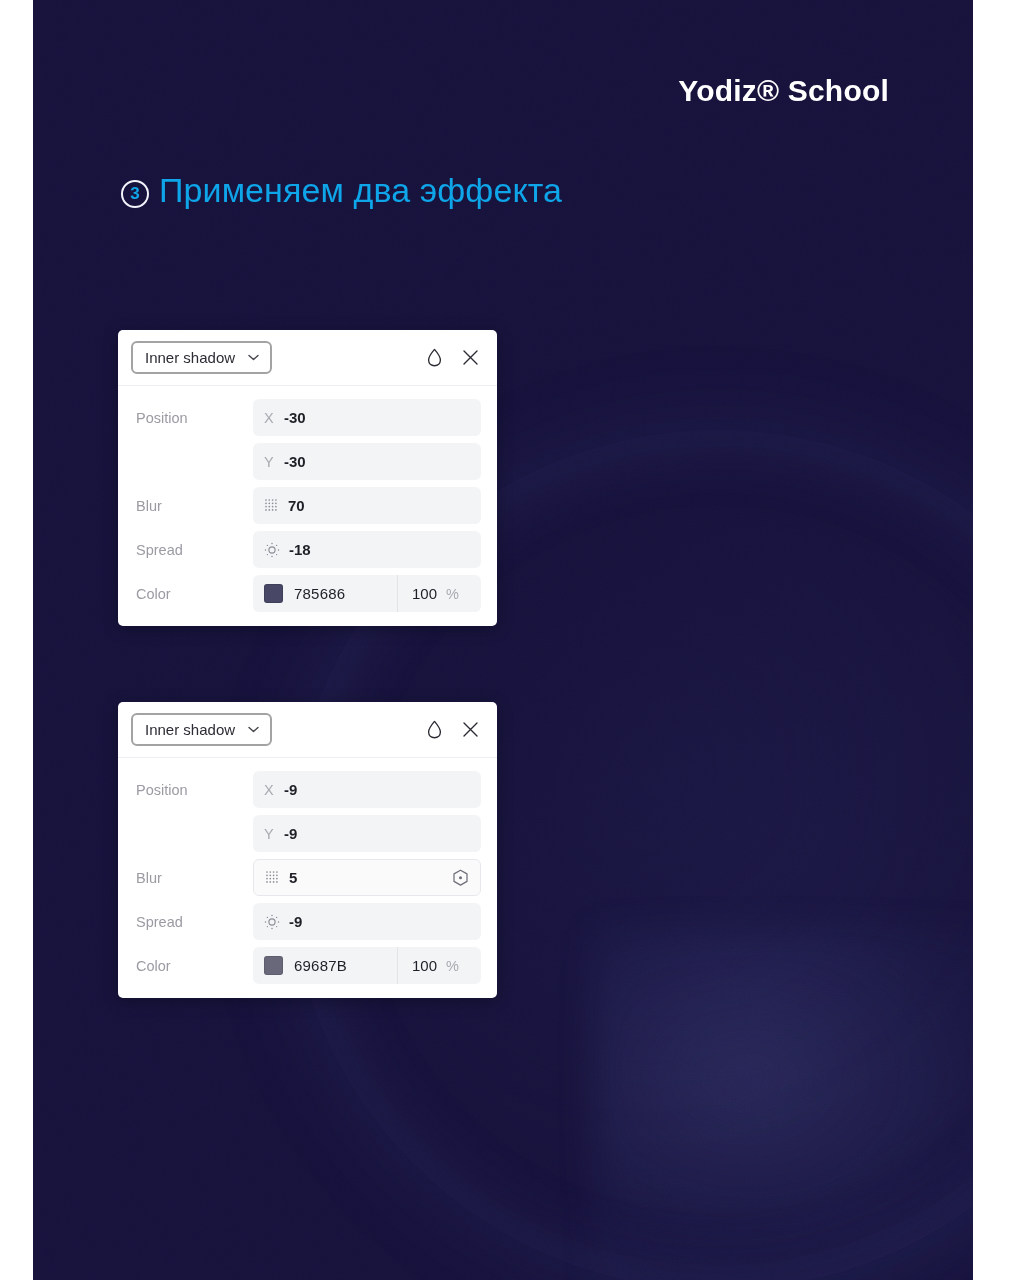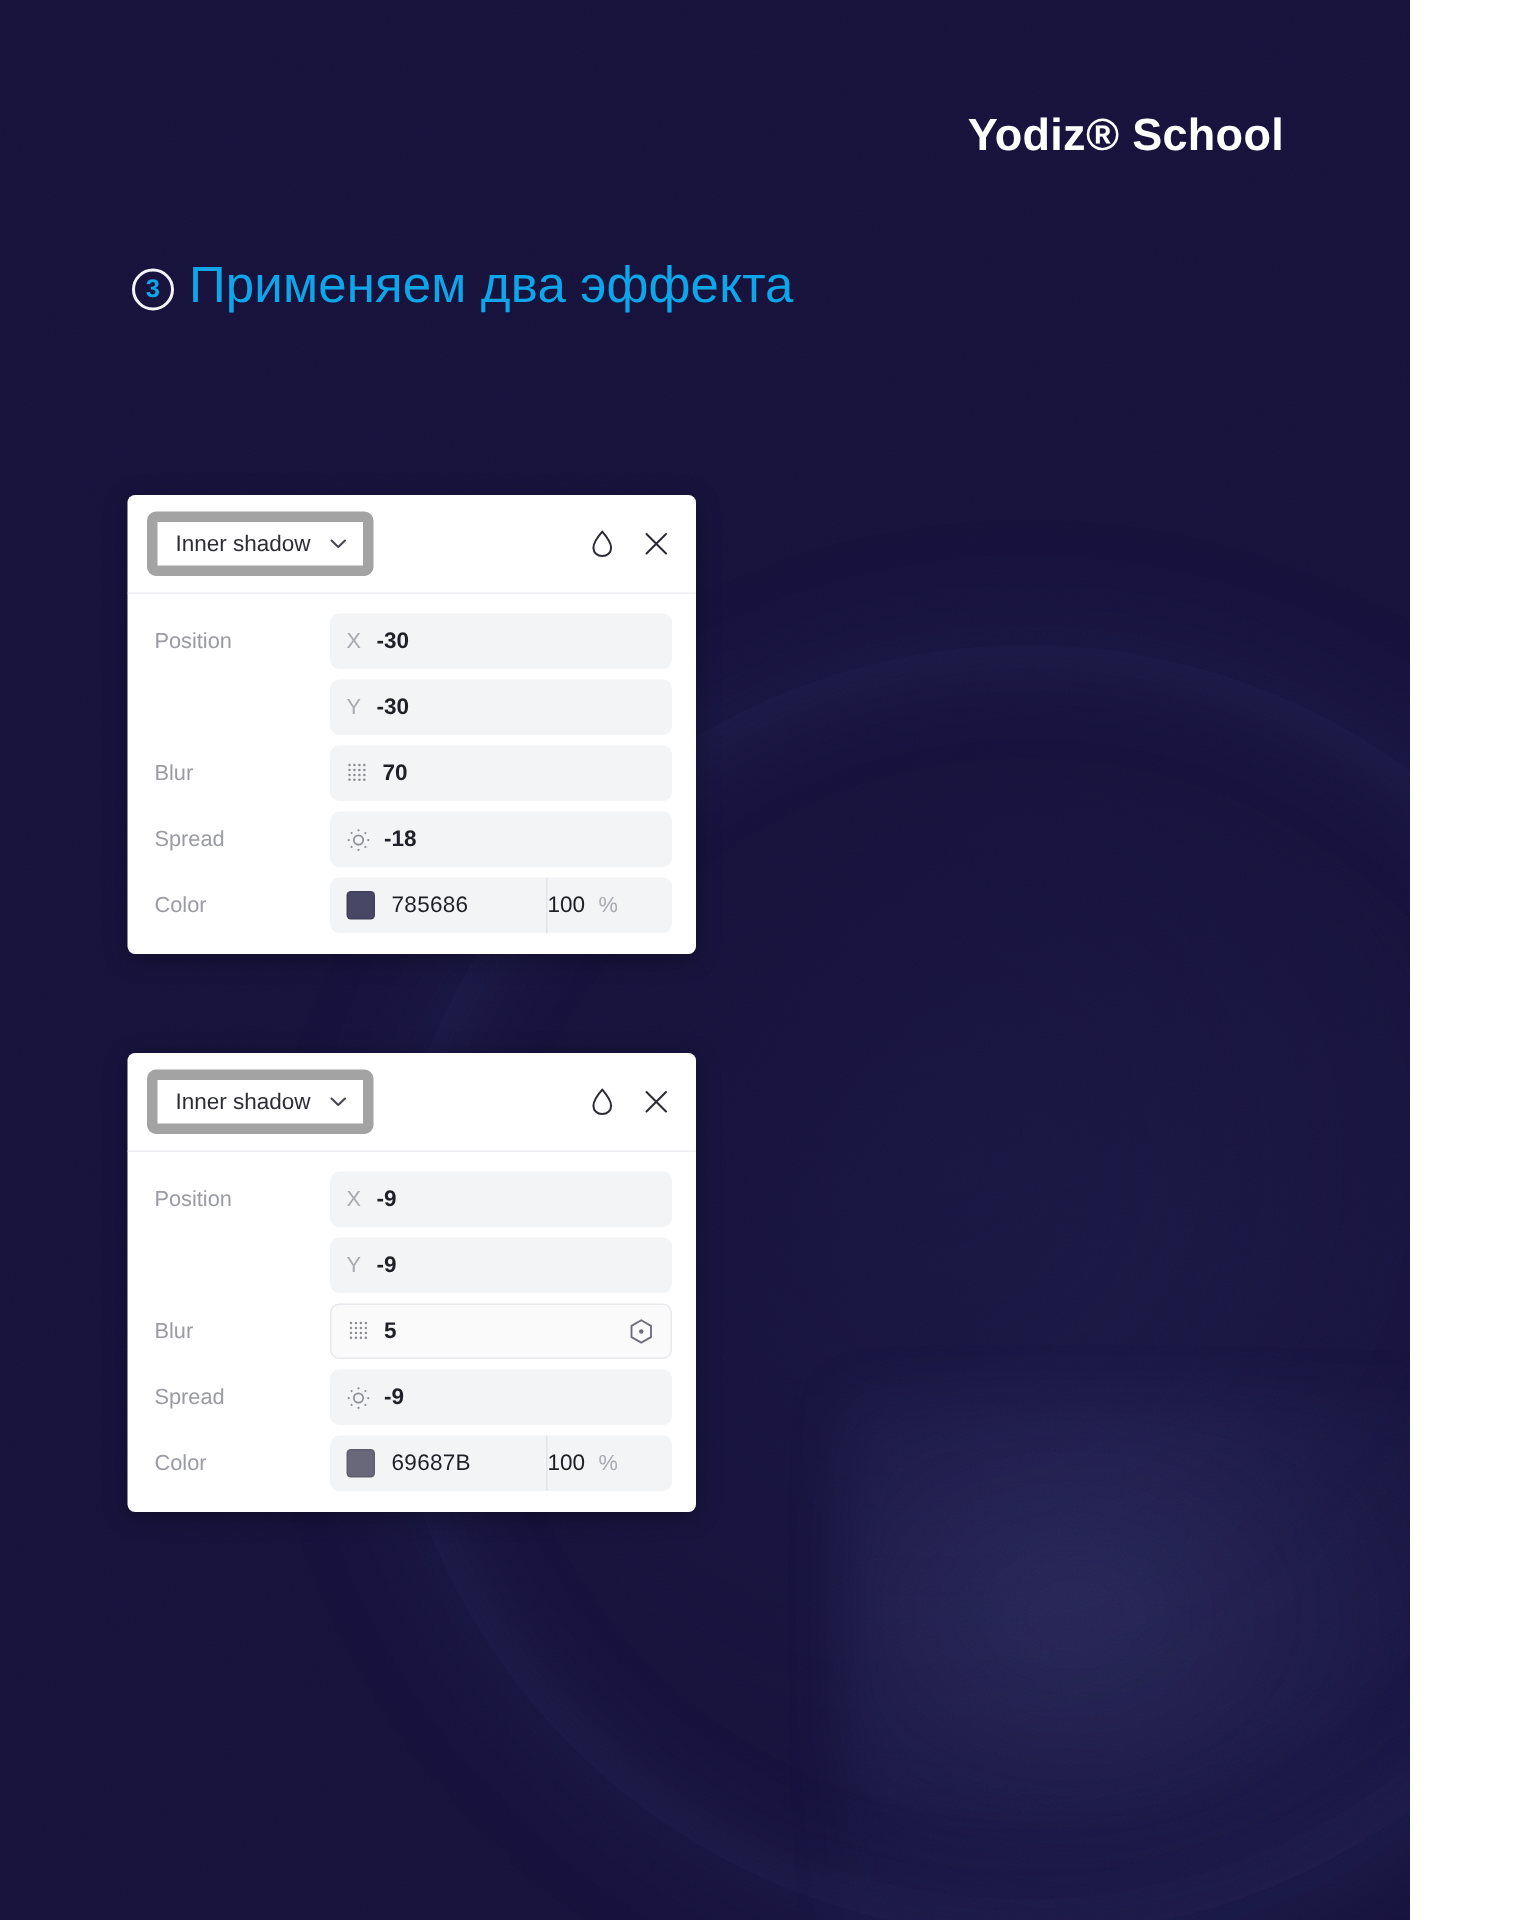--- a/index.html
+++ b/index.html
@@ -8,20 +8,21 @@
     width:1024px; height:1280px;
     overflow:hidden;
     font-family:"Liberation Sans", sans-serif;
   }
 
   #stage {
     position:relative;
     width:940px; height:1280px;
     background:#16123a;
     overflow:hidden;
+    margin-left:33px;
   }
 
   
   .bg-layer { position:absolute; inset:0; pointer-events:none; }
 
   .crescent-wrap {
     position:absolute;
     left:255px; top:430px;
     width:860px; height:860px;
   }
@@ -135,21 +136,21 @@
     display:flex;
     align-items:center;
     justify-content:space-between;
     padding:11px 16px 11px 13px;
     border-bottom:1px solid #eceef1;
   }
   .type-select {
     display:flex;
     align-items:center;
     gap:13px;
-    border:7px solid #a3a3a3;
+    border:2px solid #a3a3a3;
     border-radius:6px;
     padding:6px 11px 6px 12px;
     background:#fff;
   }
   .type-select .lbl {
     font-size:15px;
     color:#2c2c35;
   }
   .head-icons { display:flex; align-items:center; gap:20px; padding-right:2px; }
 
@@ -214,20 +215,21 @@
     flex:none;
     box-shadow:inset 0 0 0 1px rgba(0,0,0,0.10);
   }
   .hex { font-size:15px; color:#1f1f27; font-weight:500; letter-spacing:0.2px; }
   .opacity-cell {
     width:84px;
     flex:none;
     display:flex;
     align-items:center;
     gap:9px;
+    padding-left:14px;
     height:37px;
     border-left:1px solid #e3e4e8;
   }
   .opacity-cell .num { font-size:15px; color:#1f1f27; font-weight:500; }
   .opacity-cell .pct { font-size:14.5px; color:#a9aab1; }
 
   svg { display:block; }
 </style>
 </head>
 <body>

